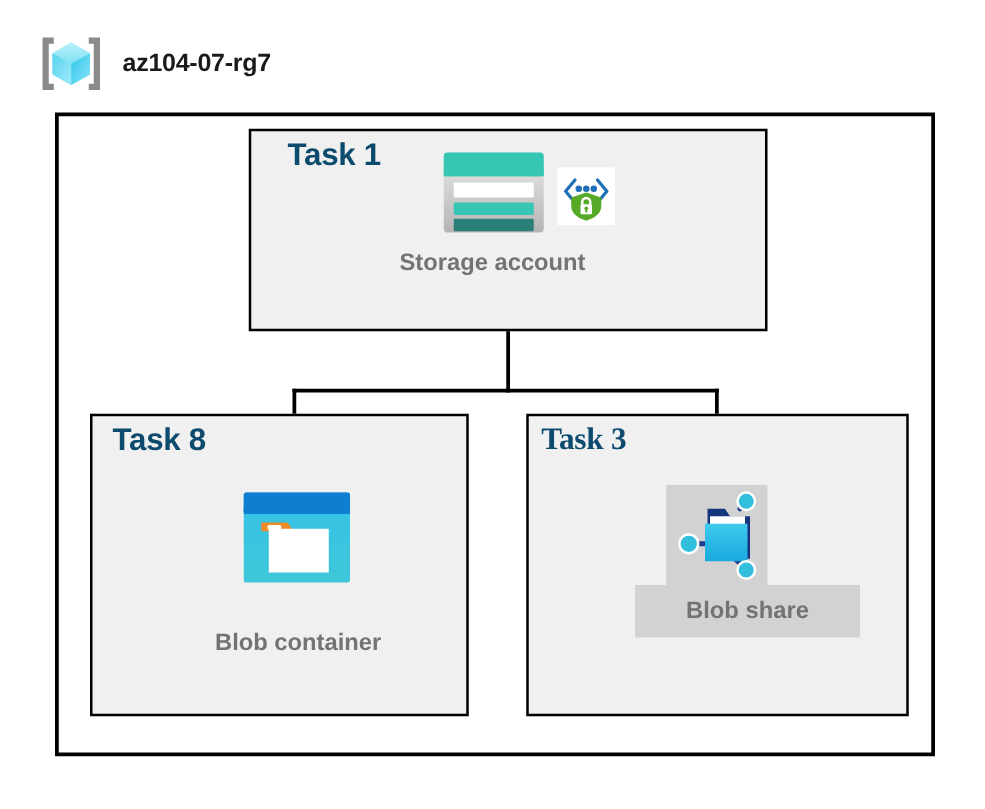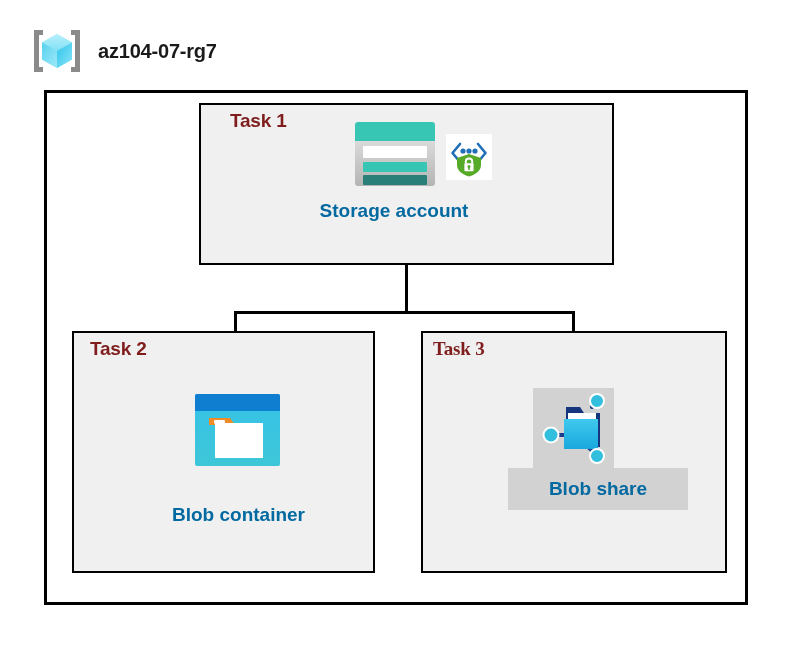--- a/index.html
+++ b/index.html
@@ -60,31 +60,31 @@
 
   
   .task-box {
     position: absolute;
     background: #f0f0f0;
     border: 2px solid #000000;
     box-sizing: border-box;
   }
   .task-label {
     position: absolute;
+    font-size: 25px;
+    font-weight: bold;
+    color: #0c4a6e;
+    letter-spacing: -0.2px;
+    white-space: nowrap;
+  }
+  .node-label {
+    position: absolute;
     font-size: 19px;
     font-weight: bold;
-    color: #7f1d1d;
-    letter-spacing: -0.2px;
-    white-space: nowrap;
-  }
-  .node-label {
-    position: absolute;
-    font-size: 19px;
-    font-weight: bold;
-    color: #0369a1;
+    color: #737373;
     white-space: nowrap;
     text-align: center;
   }
 
   #task1-box { left: 199px; top: 103px; width: 415px; height: 162px; }
   #task1-label { left: 230px; top: 110px; }
   #task2-box { left: 72px;  top: 331px; width: 303px; height: 242px; }
   #task2-label { left: 90px;  top: 338px; }
   #task3-box { left: 421px; top: 331px; width: 306px; height: 242px; }
   #task3-label { left: 433px; top: 338px; font-family: Liberation Serif, serif; }
@@ -221,21 +221,21 @@
       <path d="M19.8 29.5 L19.8 27.6 C19.8 25.8 21.2 24.4 23 24.4 C24.8 24.4 26.2 25.8 26.2 27.6 L26.2 29.5" fill="none" stroke="#ffffff" stroke-width="2"></path>
       <rect x="18.4" y="29.3" width="9.2" height="8" rx="1" fill="#ffffff"></rect>
       <circle cx="23" cy="32.6" r="1.5" fill="#57a928"></circle>
       <rect x="22.2" y="32.6" width="1.6" height="3.4" fill="#57a928"></rect>
     </svg>
   </div>
 
   <div class="node-label" id="storage-label">Storage account</div>
 
   <div class="task-box" id="task2-box"></div>
-  <div class="task-label" id="task2-label">Task 2</div>
+  <div class="task-label" id="task2-label">Task 8</div>
 
   <div id="blob-icon-wrap">
     <svg width="89" height="76" viewBox="0 0 89 76" xmlns="http://www.w3.org/2000/svg">
       <defs>
         <linearGradient id="blobBody" x1="0" y1="0" x2="0" y2="1">
           <stop offset="0%" stop-color="#35c2e8"></stop>
           <stop offset="100%" stop-color="#3ec6d8"></stop>
         </linearGradient>
       </defs>
       <rect x="2" y="2" width="85" height="72" rx="2" fill="url(#blobBody)"></rect>

